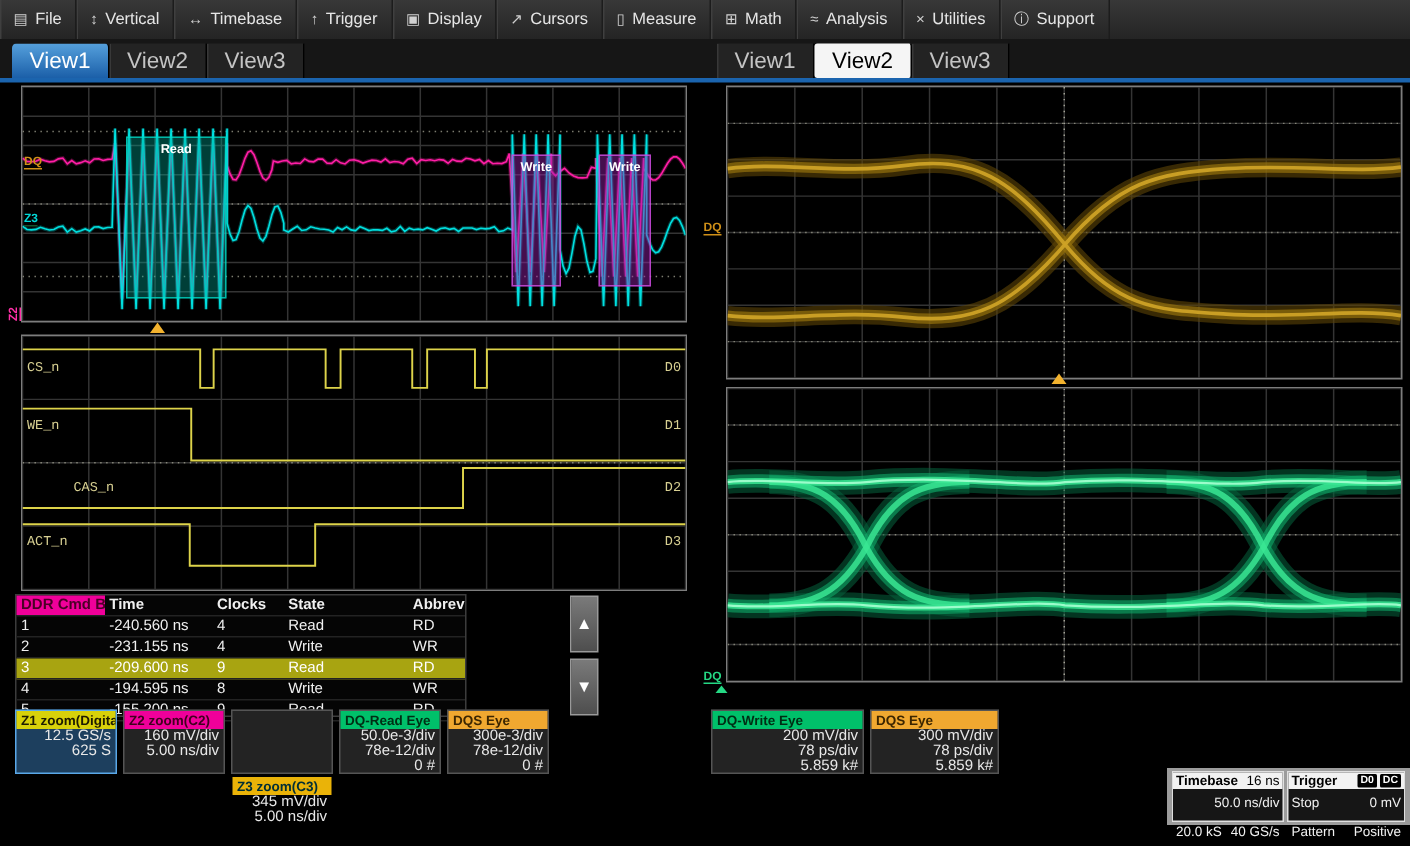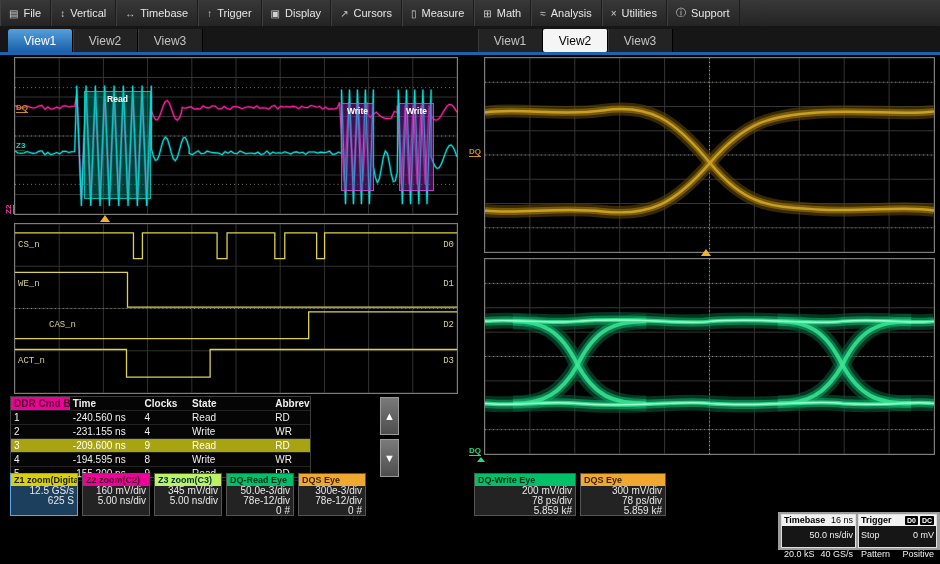--- a/index.html
+++ b/index.html
@@ -10,21 +10,21 @@
   .menubar{position:absolute;left:0;top:0;width:940px;height:26px;background:linear-gradient(#383838,#242424);border-bottom:1px solid #0a0a0a;display:flex;align-items:center;}
   .menu-item{display:flex;align-items:center;height:26px;padding:0 9px;color:#e6e6e6;font-size:11px;cursor:default;border-right:1px solid #1c1c1c;box-shadow:1px 0 0 #3f3f3f inset;}
   .menu-item .micon{font-size:10px;color:#d0d0d0;margin-right:5px;}
 
   
   .tabbar{position:absolute;left:0;top:26px;width:940px;height:26px;background:#161616;}
   .bluebar{position:absolute;left:0;top:52px;width:940px;height:3px;background:#1b64ae;}
   .tabgroup{position:absolute;top:3px;display:flex;height:23px;}
   .tabgroup.left{left:8px;}
   .tabgroup.right{left:478px;}
-  .tab{min-width:44px;padding:0 10px;display:flex;align-items:center;justify-content:center;color:#c4c4c4;font-size:12px;background:#232323;border-right:1px solid #000;box-shadow:1px 0 0 #383838 inset;}
+  .tab{min-width:44px;padding:0 10px;display:flex;align-items:center;justify-content:center;color:#c4c4c4;font-size:15px;background:#232323;border-right:1px solid #000;box-shadow:1px 0 0 #383838 inset;}
   .tab.active-blue{background:linear-gradient(#55a0dc,#1b5fa8);color:#fff;border-radius:3px 3px 0 0;box-shadow:none;}
   .tab.active-white{background:#f5f5f5;color:#000;border-radius:2px;box-shadow:none;}
 
   
   .panel{position:absolute;background:#000;border:1px solid #7d7d7d;box-sizing:border-box;}
   .panel svg{position:absolute;left:0;top:0;width:100%;height:100%;}
   #analog-panel{left:14px;top:57px;width:444px;height:158px;}
   #digital-panel{left:14px;top:223px;width:444px;height:171px;font-family:Liberation Mono, monospace;}
   #eye-top{left:484px;top:57px;width:451px;height:196px;}
   #eye-bottom{left:484px;top:258px;width:451px;height:197px;}
@@ -59,21 +59,21 @@
 
   #tbl-scroll{position:absolute;left:380px;top:397px;width:19px;height:80px;}
   .scr-btn{position:absolute;left:0;width:19px;height:38px;background:linear-gradient(#7a7a7a,#4e4e4e);border:1px solid #9a9a9a;box-sizing:border-box;color:#fff;text-align:center;font-size:11px;line-height:36px;}
 
   
   .desc{position:absolute;top:473px;height:43px;border:1px solid #555;box-sizing:border-box;background:#232323;}
   .desc .dh{height:12px;line-height:12px;font-size:9px;font-weight:bold;padding:0 3px;white-space:nowrap;overflow:hidden;}
   .desc .dl{font-size:10px;line-height:10px;text-align:right;padding-right:3px;color:#e8e8e8;}
   .dh.yellow{background:#d8d10a;color:#1e1c00;}
   .dh.pink{background:#f0009a;color:#40001e;}
-  .dh.cyan{background:#bef264;color:#002e36;}
+  .dh.cyan{background:#eab308;color:#002e36;margin-top:44px;}
   .dh.green{background:#00c06a;color:#002e14;}
   .dh.orange{background:#f0a830;color:#3c2600;}
   .desc.selected{background:#1d3f5e;border:1px solid #5aa8e8;}
 
   
   #info-strip{position:absolute;left:778px;top:512px;width:162px;height:38px;background:#9c9c9c;}
   .infobox{position:absolute;top:514px;height:34px;background:#161616;border:1px solid #e0e0e0;box-sizing:border-box;font-size:9px;color:#f0f0f0;}
   #tb-box{left:781px;width:75px;}
   #trg-box{left:858px;width:79px;}
   .ib-hdr{height:11px;line-height:11px;background:#f2f2f2;color:#000;display:flex;justify-content:space-between;padding:0 2px;font-size:9px;}

